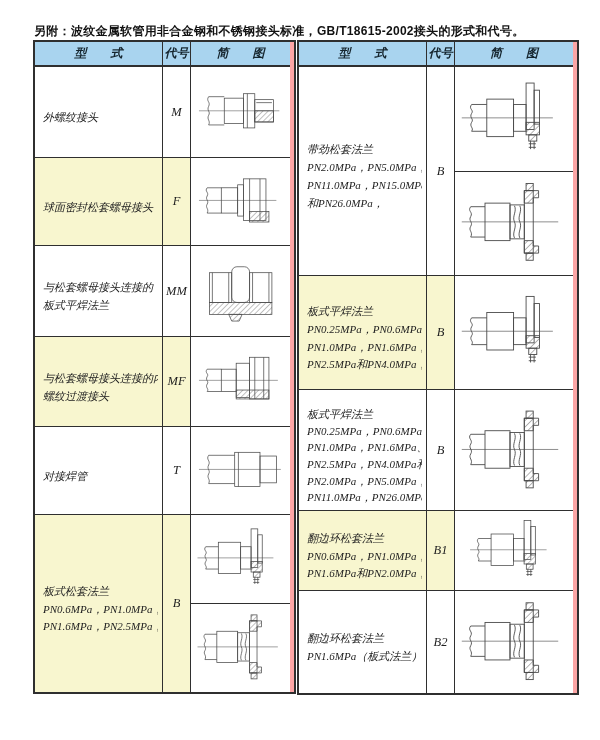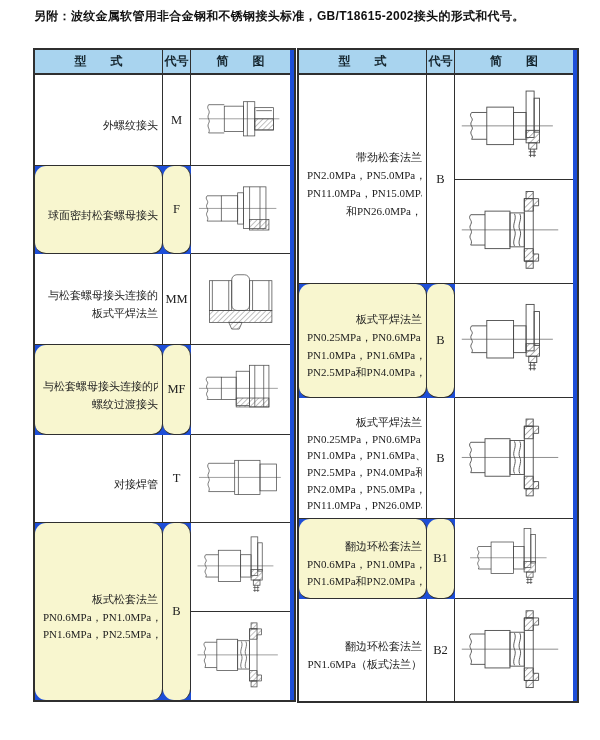--- a/index.html
+++ b/index.html
@@ -8,52 +8,52 @@
     --border:#2f2f2f;
     --line:#4a4a4a;
     --text:#1f1f1f;
   }
   html,body{margin:0;padding:0;}
   body{
     width:600px;height:740px;position:relative;background:#ffffff;
     font-family:"Liberation Sans",sans-serif;color:var(--text);overflow:hidden;
   }
   .doc-title{
-    position:absolute;left:34px;top:8px;width:556px;
+    position:absolute;left:34px;top:23px;width:556px;
     font-size:12px;font-weight:bold;letter-spacing:.3px;color:#111;
   }
   .tbl{
-    position:absolute;top:48px;display:grid;
-    border:2px solid var(--border);background:#1d4ed8;
+    position:absolute;top:40px;display:grid;
+    border:2px solid var(--border);background:#fca5a5;font-style:italic;
   }
   .tbl-left{left:33px;width:259px;grid-template-columns:128px 28px 99px;
     grid-template-rows:25px 91px 88px 91px 90px 88px 177px;}
   .tbl-right{left:297px;width:278px;grid-template-columns:128px 28px 118px;
     grid-template-rows:25px 209px 114px 121px 80px 102px;}
   .cell{
     box-sizing:border-box;border-right:1px solid var(--border);
     border-bottom:1px solid var(--border);background:#fff;min-width:0;
   }
   .cell.last-col{border-right:none;text-align:right;}
   .cell.last-row{border-bottom:none;}
   .hdr{
     background:var(--header-bg);display:flex;align-items:center;justify-content:center;
     font-size:12px;font-weight:bold;color:#15252e;border-bottom:2px solid var(--border);
   }
   .type-cell{
     display:flex;flex-direction:column;justify-content:center;
     padding:16px 4px 4px 8px;font-family:"Liberation Serif",serif;
-    font-size:11px;line-height:1.62;color:#222;text-align:right;
+    font-size:11px;line-height:1.62;color:#222;
   }
   .type-cell .tline{white-space:nowrap;overflow:hidden;}
   .code-cell{
     display:flex;align-items:center;justify-content:center;
     font-family:"Liberation Serif",serif;font-size:12.5px;color:#222;
   }
-  .hl{background:var(--hl-bg);border-radius:11px;}
+  .hl{background:var(--hl-bg);}
   .diag-cell{display:flex;flex-direction:column;}
   .diag{
     flex:1;display:flex;align-items:center;justify-content:center;min-height:0;padding:2px;
   }
   .diag.split-top{border-bottom:1px solid var(--border);}
   .diag svg{width:94%;height:92%;}
   .diag svg path,.diag svg rect,.diag svg line{stroke:var(--line);fill:none;stroke-width:1;}
   .diag svg .ht{fill:url(#hatch);stroke:var(--line);}
   .diag svg .cl{stroke-width:.7;}
 </style>

